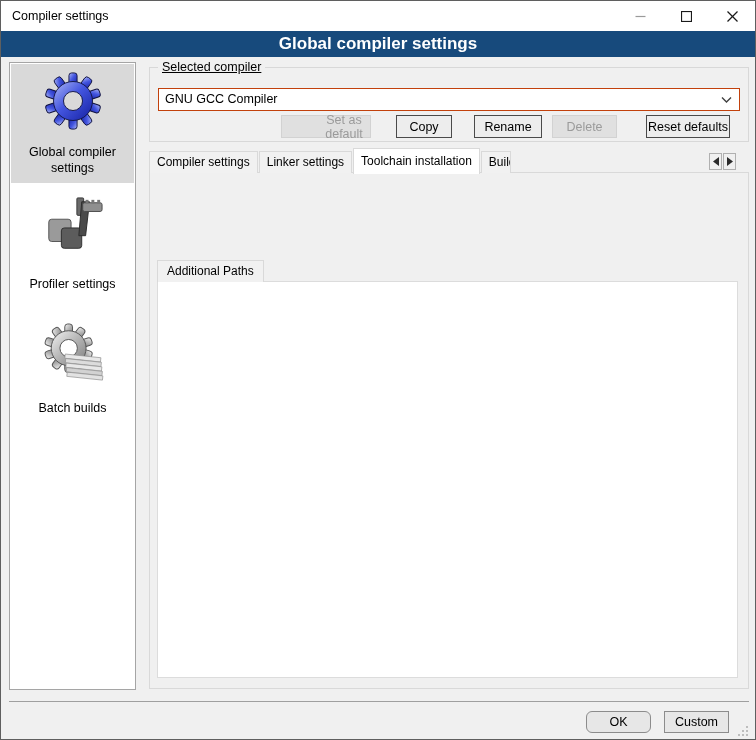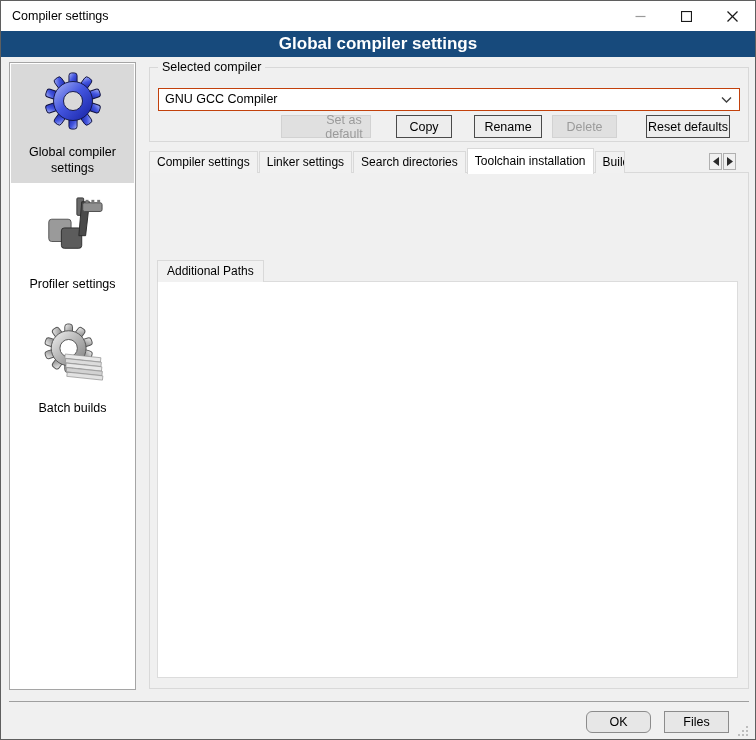--- a/index.html
+++ b/index.html
@@ -24,21 +24,21 @@
 
   
   .sidebar { position:absolute; left:8px; top:61px; width:127px; height:628px;
              background:#fff; border:1px solid #a5a5a5; }
   .side-sel { position:absolute; left:1px; right:1px; top:1px; height:119px; background:#d9d9d9; }
   .side-item-label { position:absolute; left:0; right:0; text-align:center; line-height:16px; }
   .side-icon { position:absolute; left:50%; transform:translateX(-50%); }
 
   
   .groupbox { position:absolute; border:1px solid #d8d8d8; }
-  .grouplabel { position:absolute; top:-8px; left:8px; background:#f0f0f0; padding:0 4px; font-size:12.5px; }
+  .grouplabel { position:absolute; top:-8px; left:8px; background:#f0f0f0; padding:0 4px; font-size:12.5px;text-decoration:underline; }
 
   
   .combo { position:absolute; background:#fff; border:1px solid #c2410c; }
   .combo .val { position:absolute; left:6px; top:0; bottom:0; line-height:21px; white-space:nowrap; }
   .combo .chev { position:absolute; right:7px; top:50%; transform:translateY(-50%); }
   .combo.gray { background:#e6e6e6; border-color:#a6a6a6; }
 
   
   .btn { position:absolute; background:#e7e7e7; border:1px solid #8c8c8c; text-align:center;
          font-size:12.5px; color:#000; cursor:default; display:flex; align-items:center; justify-content:center; }
@@ -201,21 +201,20 @@
   </div>
   <div class="btn disabled" style="left:280px; top:114px; width:90px; height:23px;padding-left:36px;">Set as default</div>
   <div class="btn dark" style="left:395px; top:114px; width:56px; height:23px;">Copy</div>
   <div class="btn dark" style="left:473px; top:114px; width:68px; height:23px;">Rename</div>
   <div class="btn disabled" style="left:551px; top:114px; width:65px; height:23px;">Delete</div>
   <div class="btn dark" style="left:645px; top:114px; width:84px; height:23px;">Reset defaults</div>
 
   <div class="tabbar">
     <div class="otab">Compiler settings</div>
     <div class="otab">Linker settings</div>
-    <div class="otab">Search directories</div>
     <div class="otab active">Toolchain installation</div>
     <div class="otab clip">Build options</div>
     <div class="tab-arrow" style="left:560px;">
       <svg width="6" height="9">
           <polygon points="6,0 6,9 0,4.5" fill="#2b2b2b"></polygon>
         </svg>
     </div>
     <div class="tab-arrow" style="left:574px;">
       <svg width="6" height="9">
           <polygon points="0,0 0,9 6,4.5" fill="#2b2b2b"></polygon>
@@ -267,21 +266,21 @@
   <div class="rowlabel" style="top:447px;">Resource compiler:</div>
   <div class="rowfield fieldtext" style="top:444px;">windres.exe</div>
   <div class="btn mini" style="left:714px; top:444px; width:20px; height:22px;">...</div>
 
   <div class="rowlabel" style="top:478px;">Make program:</div>
   <div class="rowfield fieldtext" style="top:475px;">mingw32-make.exe</div>
   <div class="btn mini" style="left:714px; top:475px; width:20px; height:22px;">...</div>
 
   <div class="sep"></div>
   <div class="btn" style="left:585px; top:710px; width:65px; height:22px;border-radius:6px;">OK</div>
-  <div class="btn" style="left:663px; top:710px; width:65px; height:22px;">Files</div>
+  <div class="btn" style="left:663px; top:710px; width:65px; height:22px;">Custom</div>
   <svg class="abs" style="left:736px; top:724px;" width="12" height="12">
     <rect x="9" y="1" width="2" height="2" fill="#bdbdbd"></rect>
       <rect x="9" y="5" width="2" height="2" fill="#bdbdbd"></rect>
       <rect x="9" y="9" width="2" height="2" fill="#bdbdbd"></rect>
     <rect x="5" y="5" width="2" height="2" fill="#bdbdbd"></rect>
       <rect x="5" y="9" width="2" height="2" fill="#bdbdbd"></rect>
     <rect x="1" y="9" width="2" height="2" fill="#bdbdbd"></rect>
   </svg>
 
 </div>

